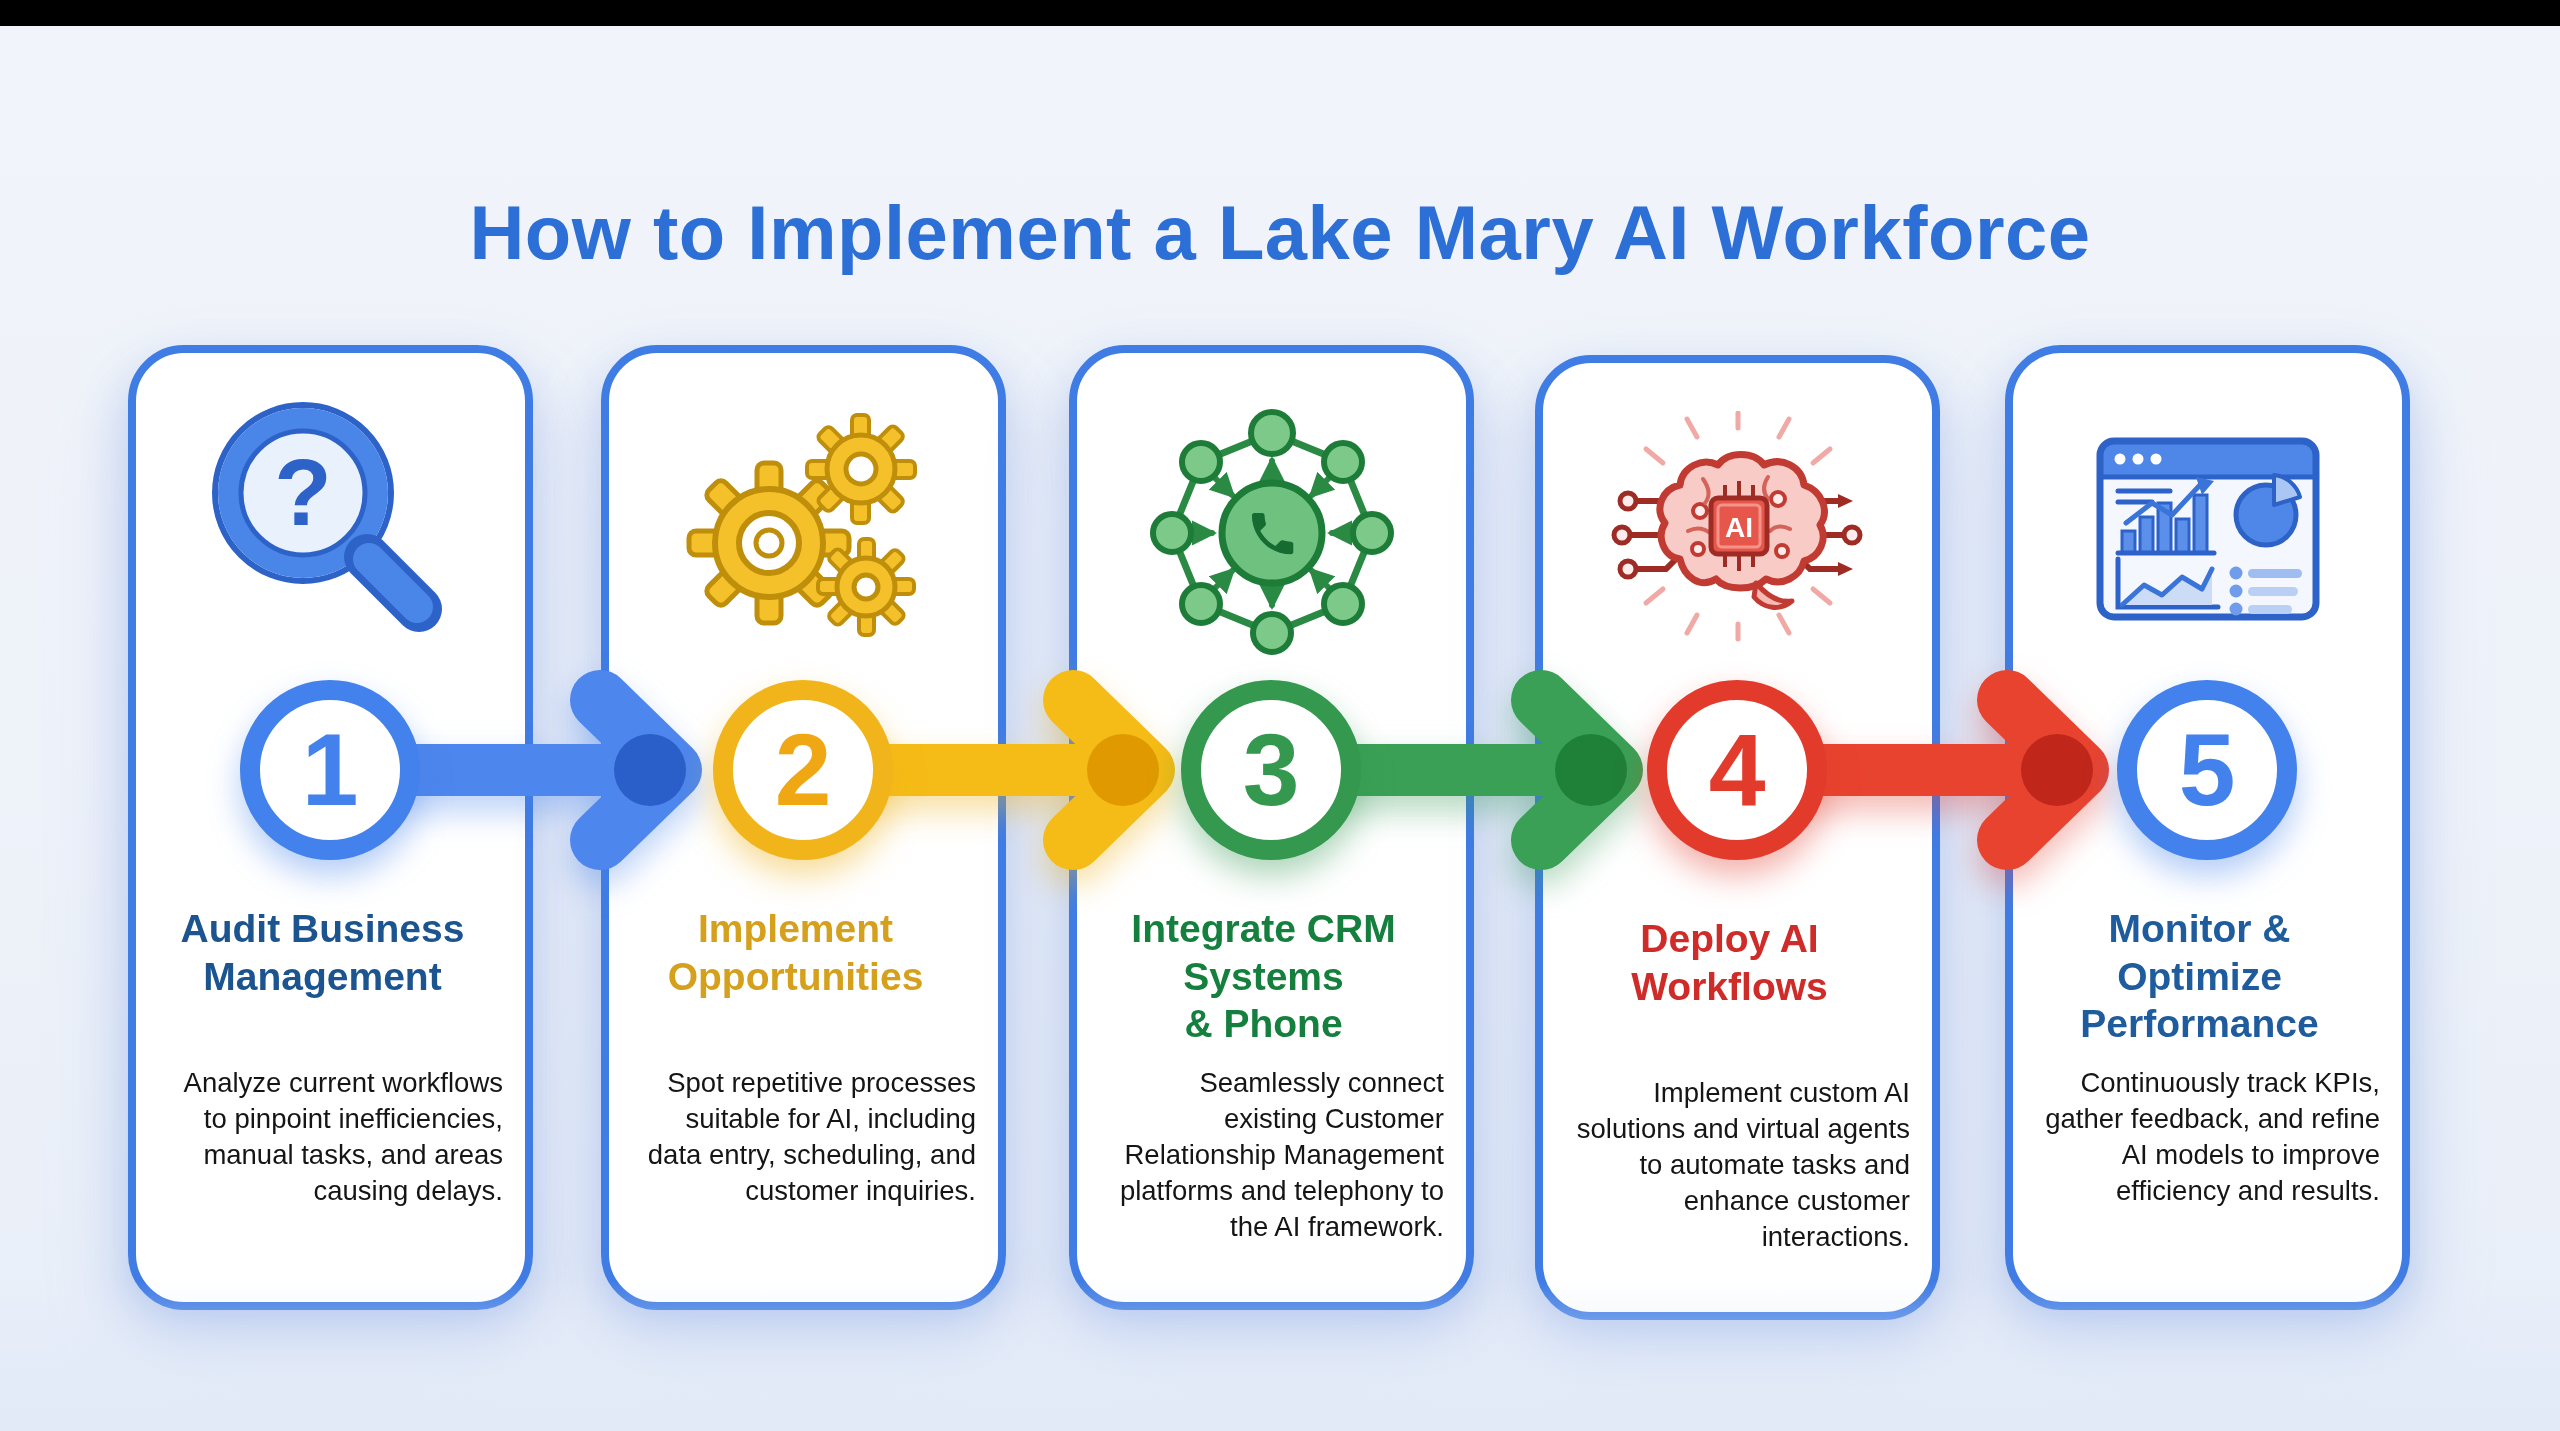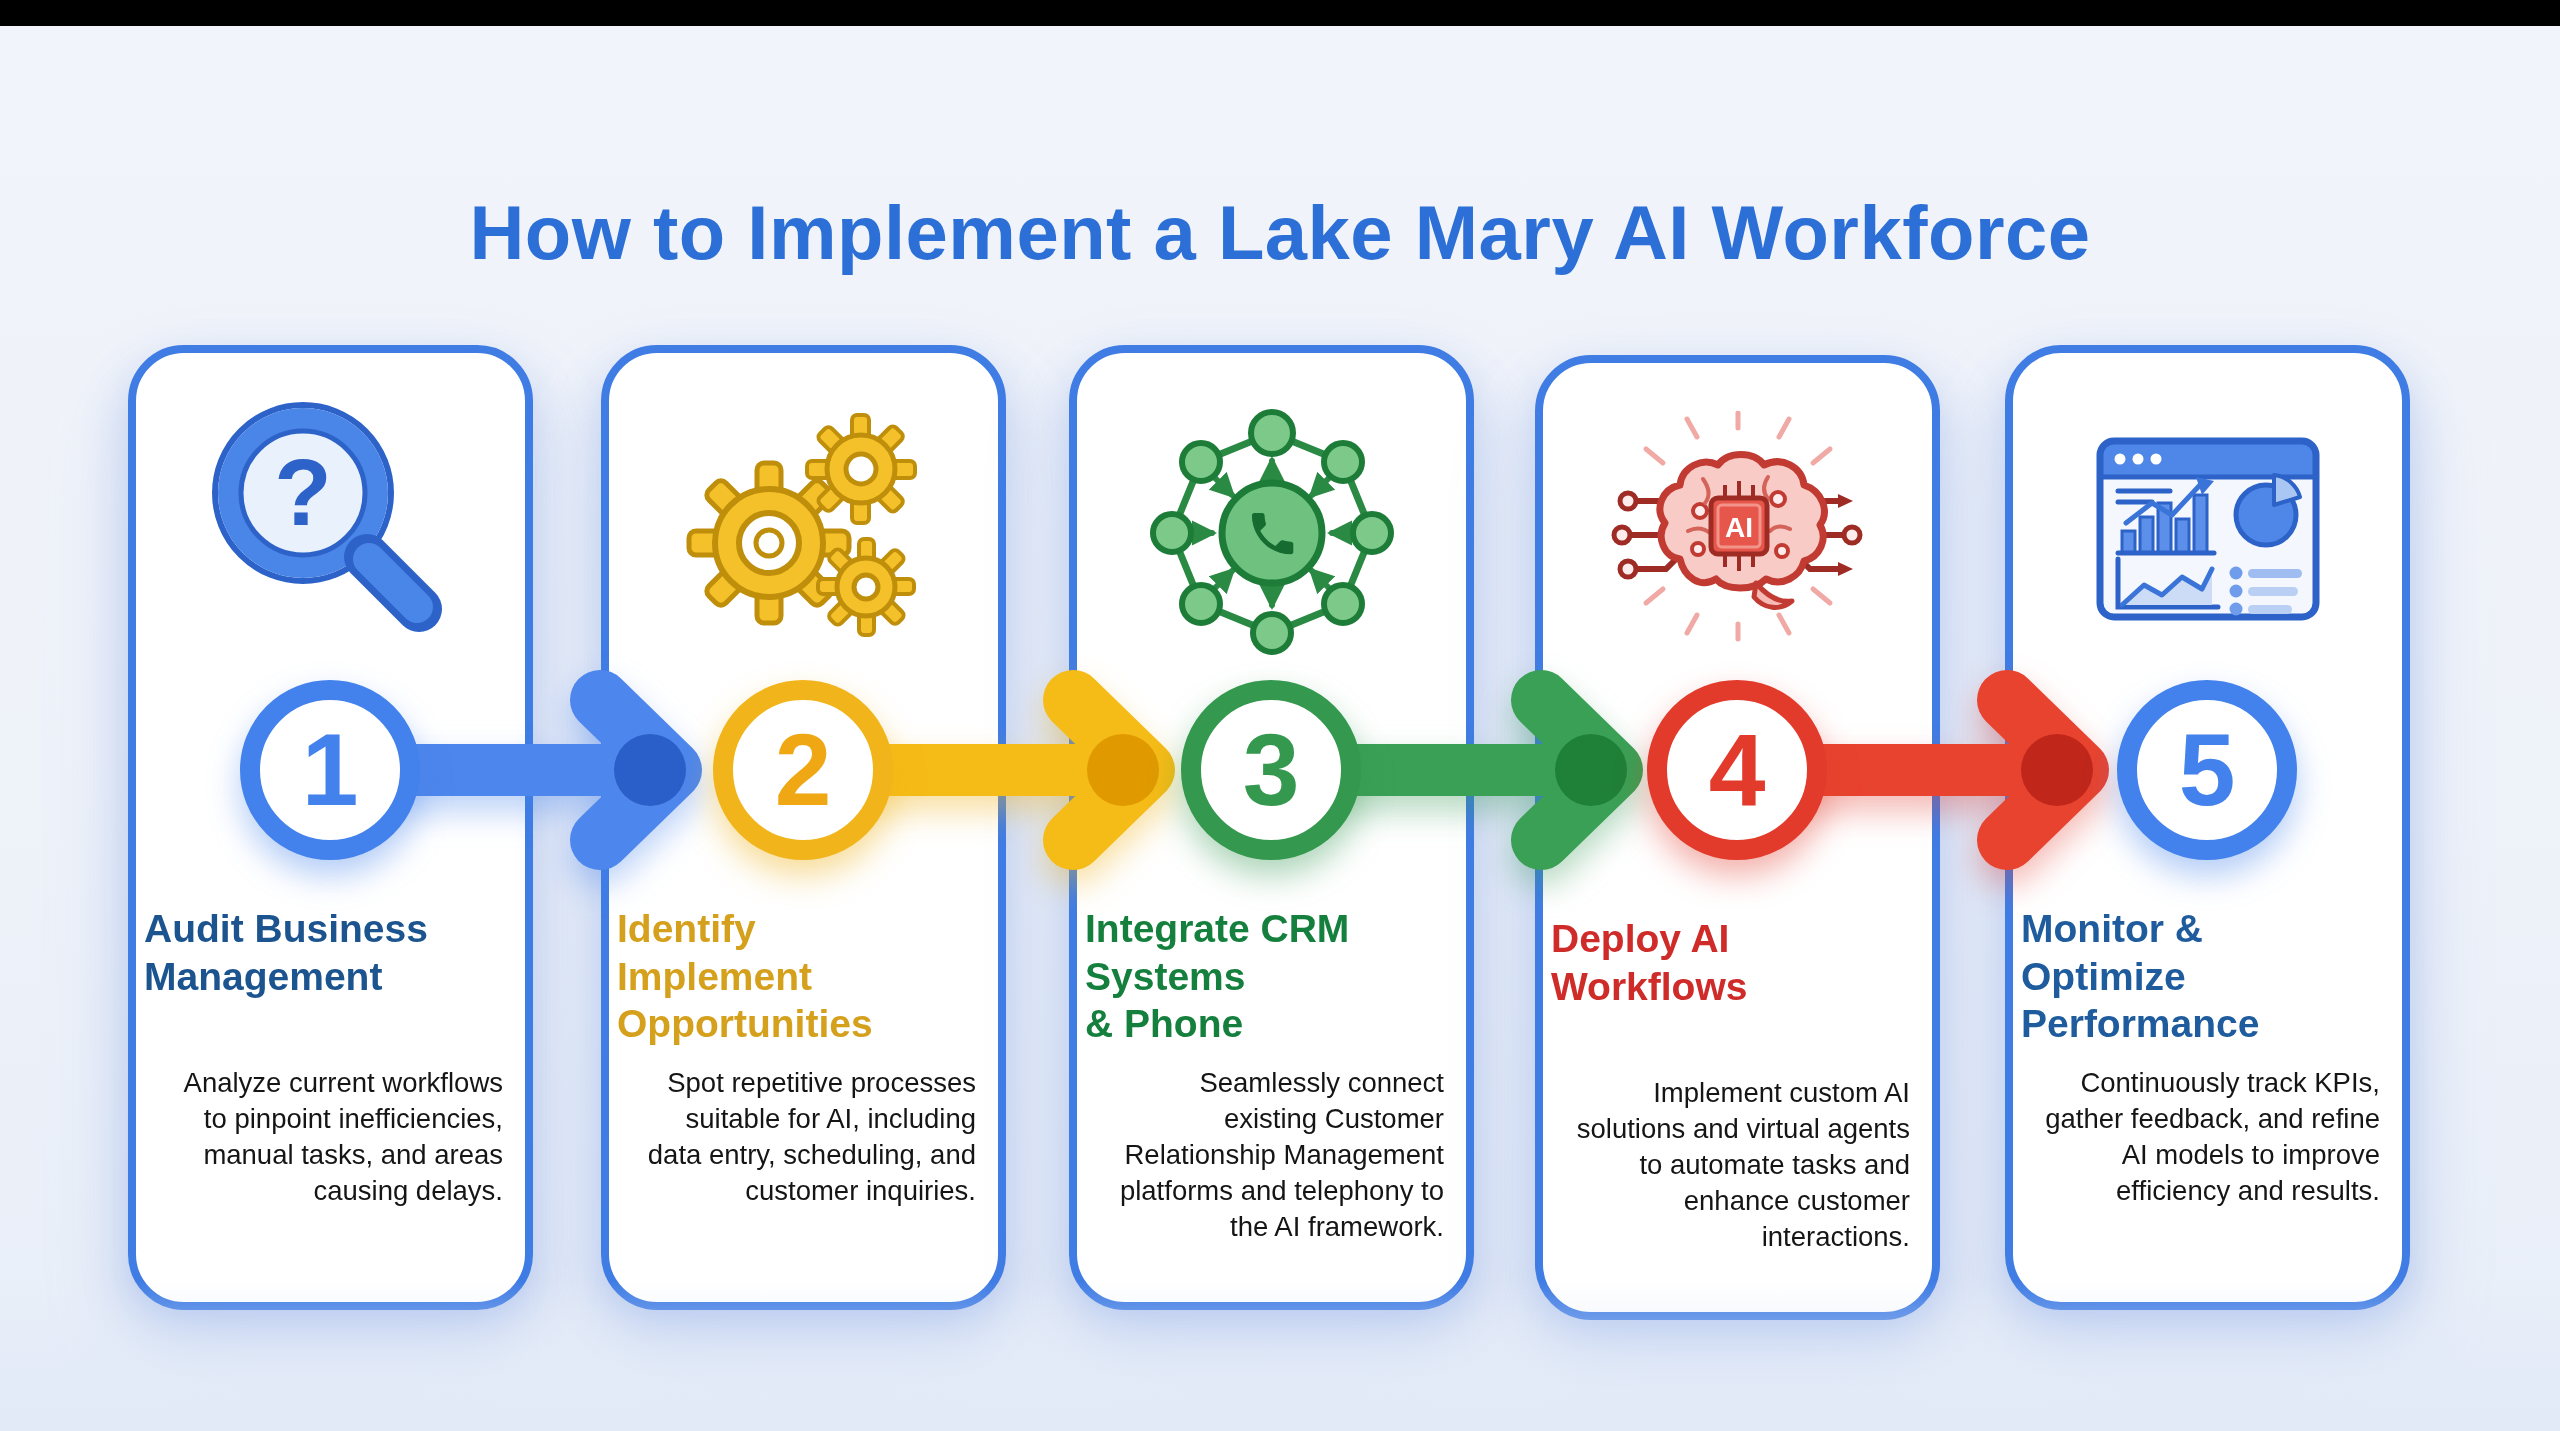--- a/index.html
+++ b/index.html
@@ -10,21 +10,21 @@
   .bottom-glow{position:absolute;left:0;bottom:0;width:2560px;height:150px;
          background:linear-gradient(180deg,rgba(230,237,248,0) 0%,#e2eaf8 90%);}
   .main-title{position:absolute;top:138px;left:0;width:2560px;text-align:center;
          font-size:76px;font-weight:800;color:#2c6fd6;letter-spacing:0.5px;}
   
   .card{position:absolute;top:345px;width:405px;height:965px;background:#ffffff;
         border:8px solid #3f7ce4;border-radius:56px;box-sizing:border-box;
         box-shadow:0 20px 45px rgba(100,140,220,.30),0 45px 85px rgba(130,165,235,.22);}
   .card .icon-wrap{position:absolute;top:48px;left:50%;transform:translateX(-50%);
         width:260px;height:260px;}
-  .card .card-title{position:absolute;top:552px;left:8px;right:24px;text-align:left;
+  .card .card-title{position:absolute;top:552px;left:8px;right:24px;text-align:center;
         font-size:39px;font-weight:800;line-height:1.22;}
   .card .card-desc{position:absolute;top:712px;left:22px;right:22px;text-align:right;
         font-size:27.5px;line-height:1.31;color:#151515;font-weight:400;}
   .s1 .card-title{color:#1c548f;} .s2 .card-title{color:#d5a01c;}
   .s3 .card-title{color:#15803d;} .s4 .card-title{color:#ce2b29;}
   .s5 .card-title{color:#1f5c9d;}
   
   .num{position:absolute;top:680px;width:140px;height:140px;border-radius:50%;
        background:#fff;border:20px solid;display:flex;align-items:center;justify-content:center;
        font-size:102px;font-weight:800;z-index:30;}
@@ -98,21 +98,20 @@
           <rect x="144" y="178" width="96" height="15" rx="5"></rect>
           <rect x="144" y="178" width="96" height="15" rx="5" transform="rotate(45 192 186)"></rect>
           <rect x="144" y="178" width="96" height="15" rx="5" transform="rotate(90 192 186)"></rect>
           <rect x="144" y="178" width="96" height="15" rx="5" transform="rotate(135 192 186)"></rect>
         </g>
         <circle cx="192" cy="186" r="29" fill="#f5c12b" stroke="#bf8e0a" stroke-width="5"></circle>
         <circle cx="192" cy="186" r="12" fill="#ffffff" stroke="#bf8e0a" stroke-width="5"></circle>
       </svg>
     </div>
     <div class="card-title">
-      <div>Identify</div>
       <div>Implement</div>
       <div>Opportunities</div>
     </div>
     <div class="card-desc">Spot repetitive processes suitable for AI, including data entry, scheduling, and customer inquiries.</div>
   </div>
 
   <div class="card s3" style="left:1069px;">
     <div class="icon-wrap">
       <svg viewBox="0 0 260 260">
         <defs>

